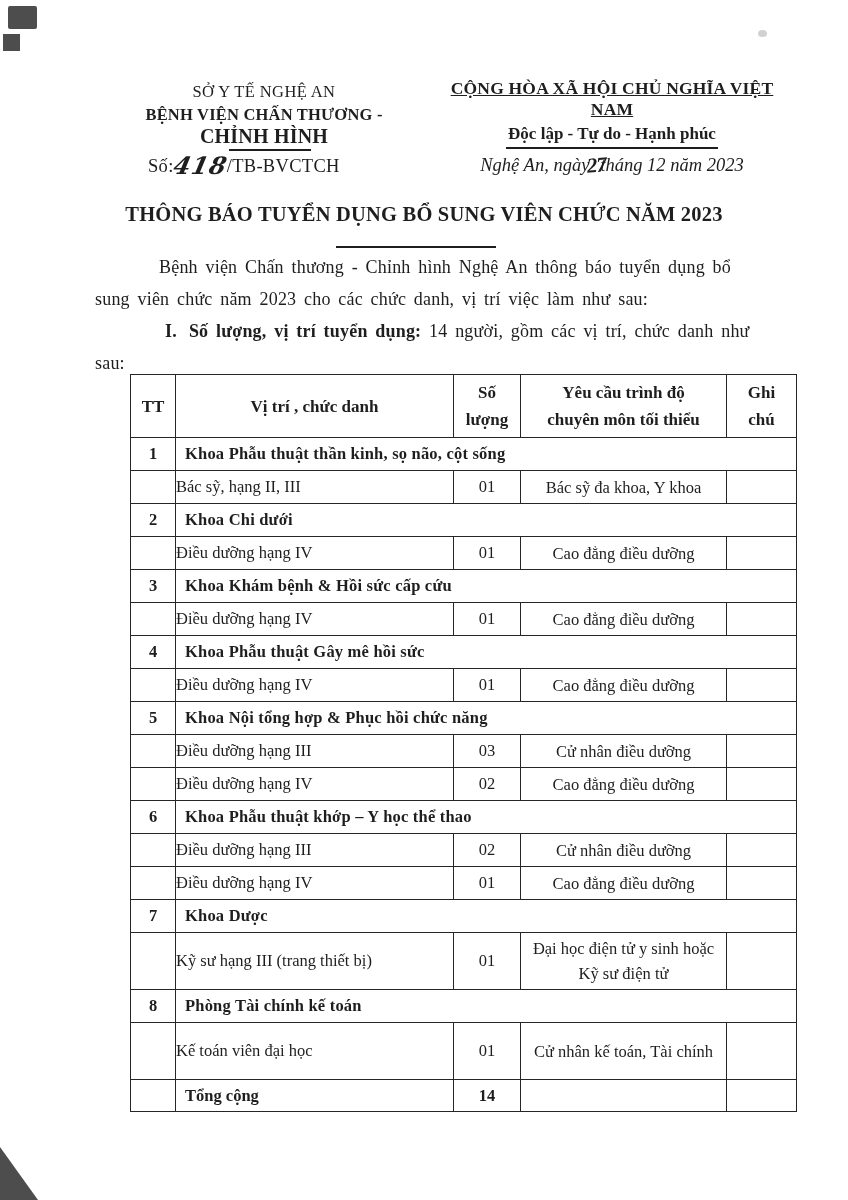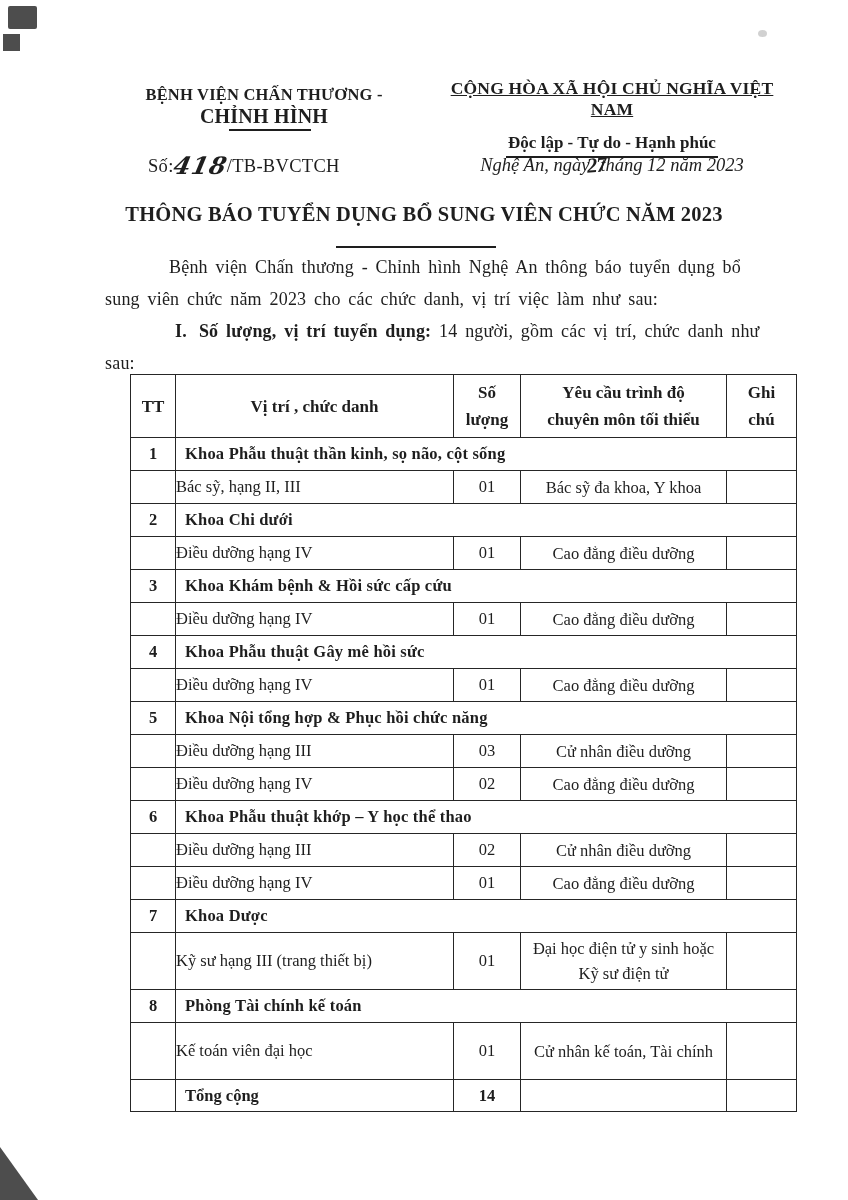--- a/index.html
+++ b/index.html
@@ -23,32 +23,32 @@
   .org-underline { width:82px; border-bottom:2px solid #1e1e1e; margin:1px auto 0; margin-left:96px; }
 
   .doc-number { position:absolute; left:148px; top:152px; font-size:18.5px; letter-spacing:.3px; }
   .hand {
     display:inline-block; font-family:"DejaVu Serif",serif; font-style:italic; font-weight:bold;
     transform:skewX(-12deg); font-size:24px; line-height:1; position:relative; top:2px; letter-spacing:1px;
   }
 
   .hdr-right { position:absolute; left:428px; top:78px; width:368px; text-align:center; }
   .motto1 { font-weight:bold; font-size:17.5px; letter-spacing:.2px;text-decoration:underline; }
-  .motto2 { font-weight:bold; font-size:17px; display:inline-block; border-bottom:2px solid #1e1e1e; padding:0 2px 3px; margin-top:13px; }
+  .motto2 { font-weight:bold; font-size:17px; display:inline-block; border-bottom:2px solid #1e1e1e; padding:0 2px 3px; margin-top:4px; }
 
   .date-line { position:absolute; left:428px; top:152px; width:368px; text-align:center; font-style:italic; font-size:18.5px; }
   .hand2 {
     display:inline-block; font-weight:bold; font-size:21px; letter-spacing:-1px;
     margin:0 -6px 0 -2px; transform:rotate(-5deg); position:relative; top:1px;
   }
 
   .title { position:absolute; left:0; top:203px; width:100%; text-align:center; font-weight:bold; font-size:20.5px; letter-spacing:.2px; }
   .title-underline { display:inline-block; border-bottom:2.5px solid #1e1e1e; padding-bottom:20px; }
 
-  .intro { position:absolute; left:105px; top:251px; width:690px; font-size:18px; word-spacing:3px; letter-spacing:.2px; }
+  .intro { position:absolute; left:95px; top:251px; width:690px; font-size:18px; word-spacing:3px; letter-spacing:.2px; }
   .iline { line-height:32px; white-space:nowrap; }
   .indent1 { padding-left:64px; }
   .indent2 { padding-left:70px; }
   .b { font-weight:bold; }
   .roman { margin-right:12px; }
 
   
   table.recruitment {
     position:absolute; left:130px; top:374px; width:666px;
     border-collapse:collapse; table-layout:fixed; font-size:16.5px;padding-left:28px;
@@ -72,20 +72,21 @@
 <body>
 
 <div class="page">
 
   <div class="mark mark-a"></div>
   <div class="mark mark-b"></div>
   <div class="mark mark-tri"></div>
   <div class="mark-dot mark" style="background:#b9b9b9;"></div>
 
   <div class="hdr-left">
+    <div class="org1">SỞ Y TẾ NGHỆ AN</div>
     <div class="org2">BỆNH VIỆN CHẤN THƯƠNG -</div>
     <div class="org3">CHỈNH HÌNH</div>
     <div class="org-underline"></div>
   </div>
 
   <div class="doc-number">
     <span>Số:</span><span class="hand">418</span><span>/TB-BVCTCH</span>
   </div>
 
   <div class="hdr-right">

